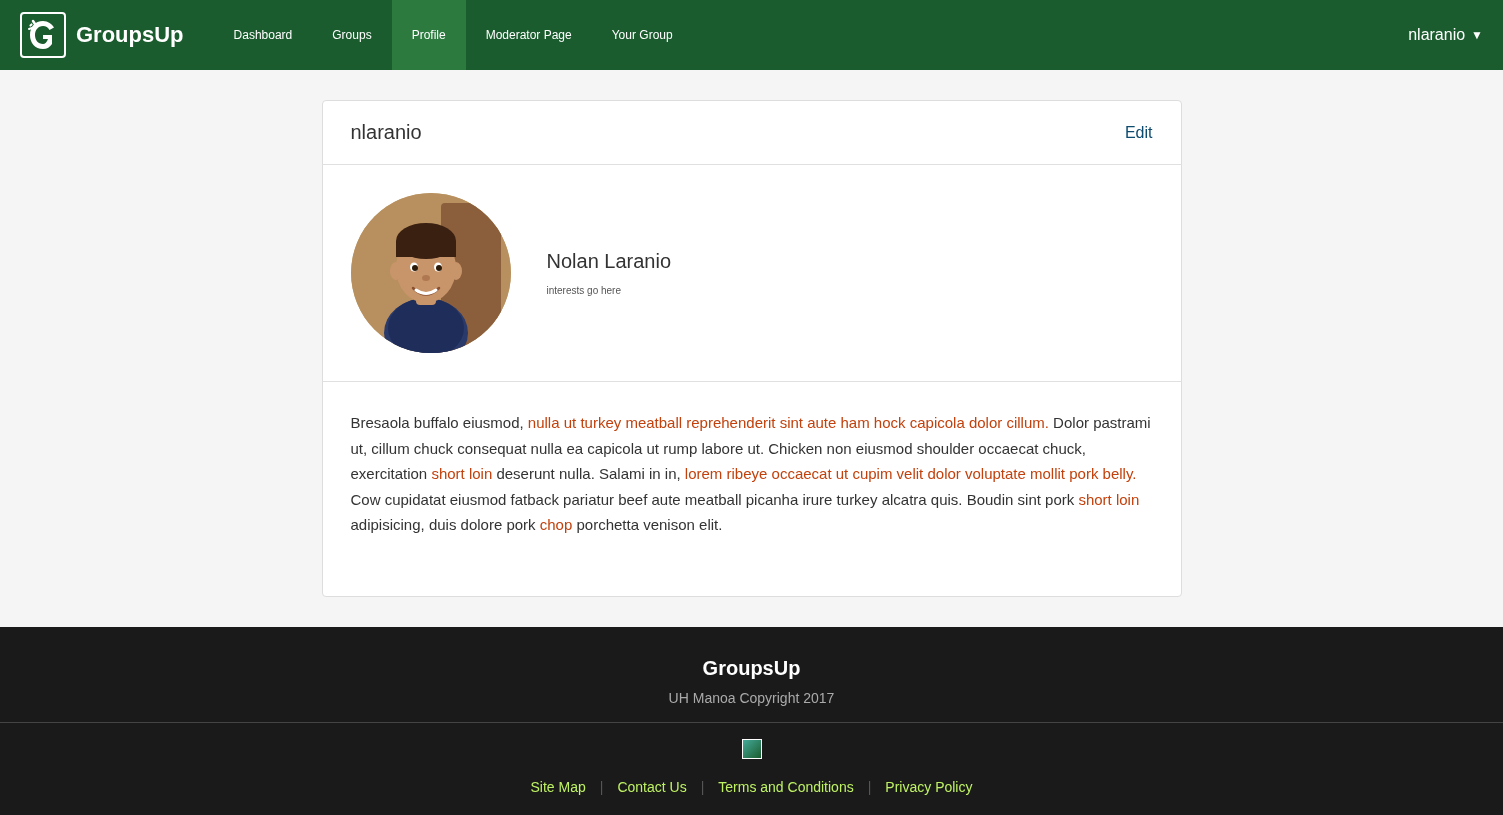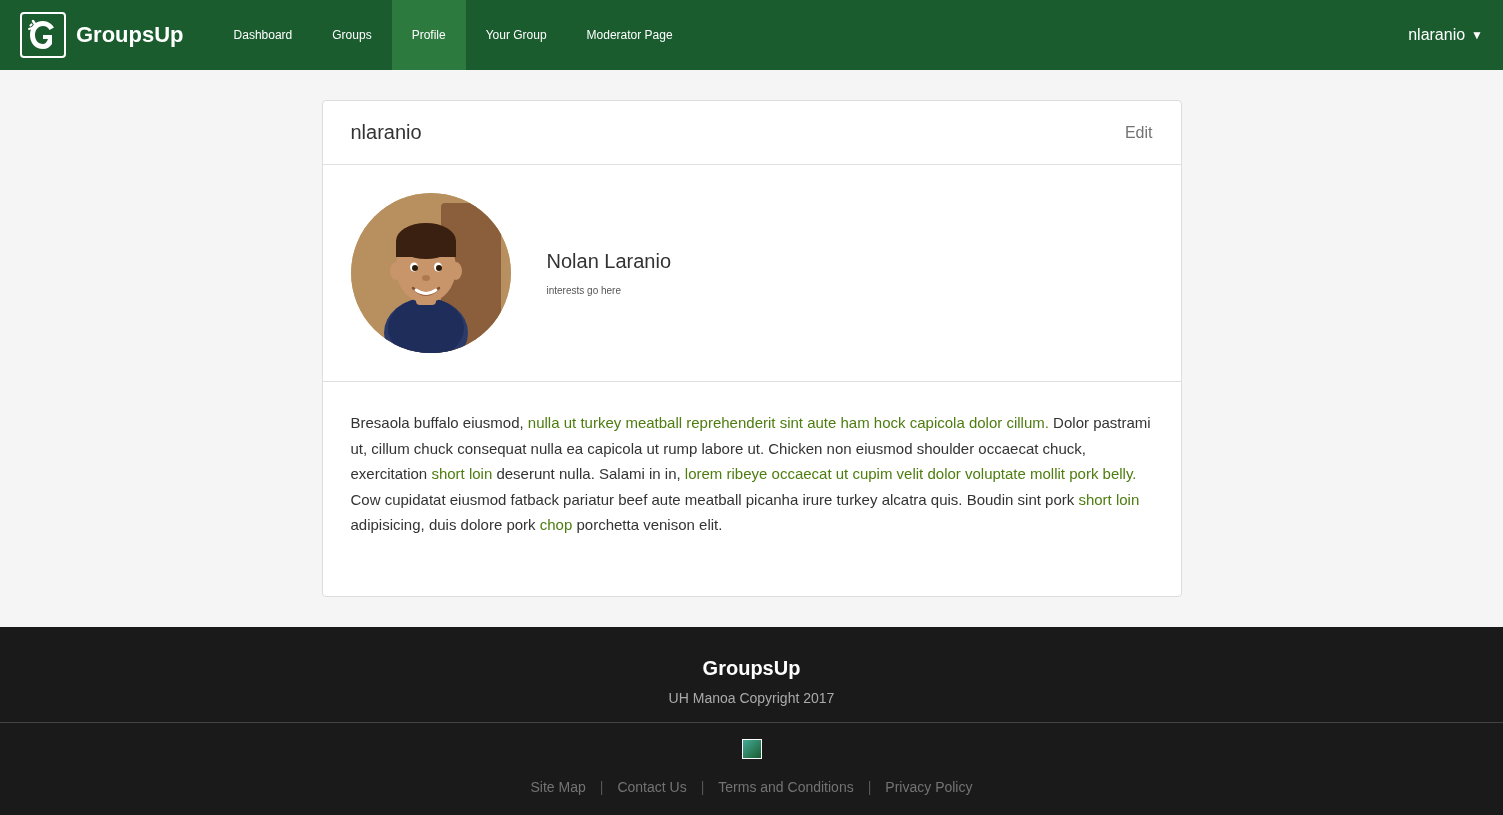--- a/index.html
+++ b/index.html
@@ -93,21 +93,21 @@
       justify-content: space-between;
       align-items: center;
       border-bottom: 1px solid #e0e0e0;
     }
     .profile-username {
       font-size: 20px;
       font-weight: 500;
       color: #333;
     }
     .edit-link {
-      color: #737373;
+      color: #0c4a6e;
       text-decoration: none;
       font-size: 16px;
     }
 
     
     .profile-info {
       padding: 28px;
       display: flex;
       align-items: center;
       border-bottom: 1px solid #e0e0e0;
@@ -144,21 +144,21 @@
     }
 
     
     .profile-bio {
       padding: 28px;
       font-size: 15px;
       line-height: 1.7;
       color: #333;
     }
     .profile-bio .highlight {
-      color: #4d7c0f;
+      color: #c2410c;
     }
 
     
     footer {
       background: #1a1a1a;
       color: #ccc;
       padding: 30px 0 20px;
     }
     .footer-brand {
       text-align: center;
@@ -181,21 +181,21 @@
     .footer-links {
       display: flex;
       justify-content: center;
       align-items: center;
       gap: 0;
       font-size: 14px;
       flex-wrap: wrap;
       margin-top: 16px;
     }
     .footer-links a {
-      color: #737373;
+      color: #bef264;
       text-decoration: none;
       padding: 0 14px;
     }
     .footer-links .sep {
       color: #555;
     }
     .footer-logo-small {
       text-align: center;
       margin-bottom: 8px;
     }
@@ -226,24 +226,24 @@
     <li>
       <a href="#">Dashboard</a>
     </li>
     <li>
       <a href="#">Groups</a>
     </li>
     <li class="active">
       <a href="#">Profile</a>
     </li>
     <li>
+      <a href="#">Moderator Page</a>
+    </li>
+    <li>
       <a href="#">Your Group</a>
-    </li>
-    <li>
-      <a href="#">Moderator Page</a>
     </li>
   </ul>
   <div class="navbar-user">
     <span>nlaranio</span>
     <span class="dropdown-arrow">▼</span>
   </div>
 </nav>
 
 <div class="main-content">
   <div class="profile-container">

